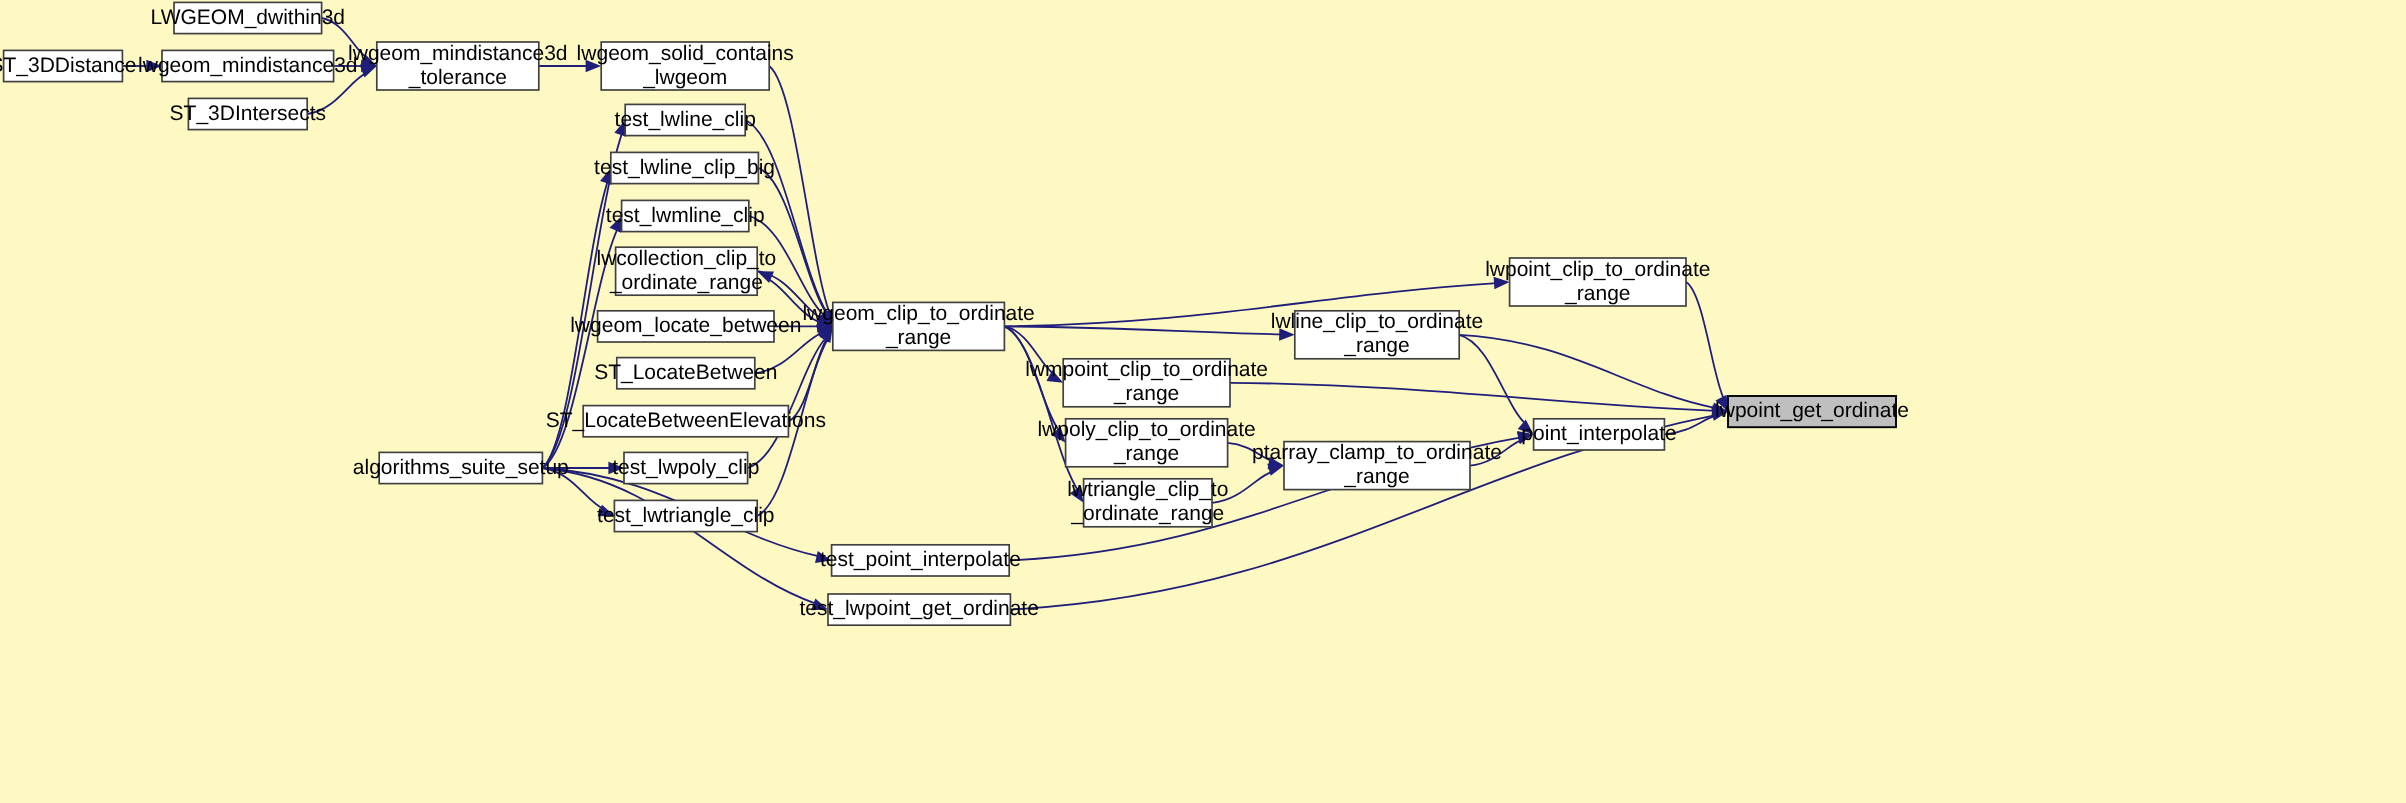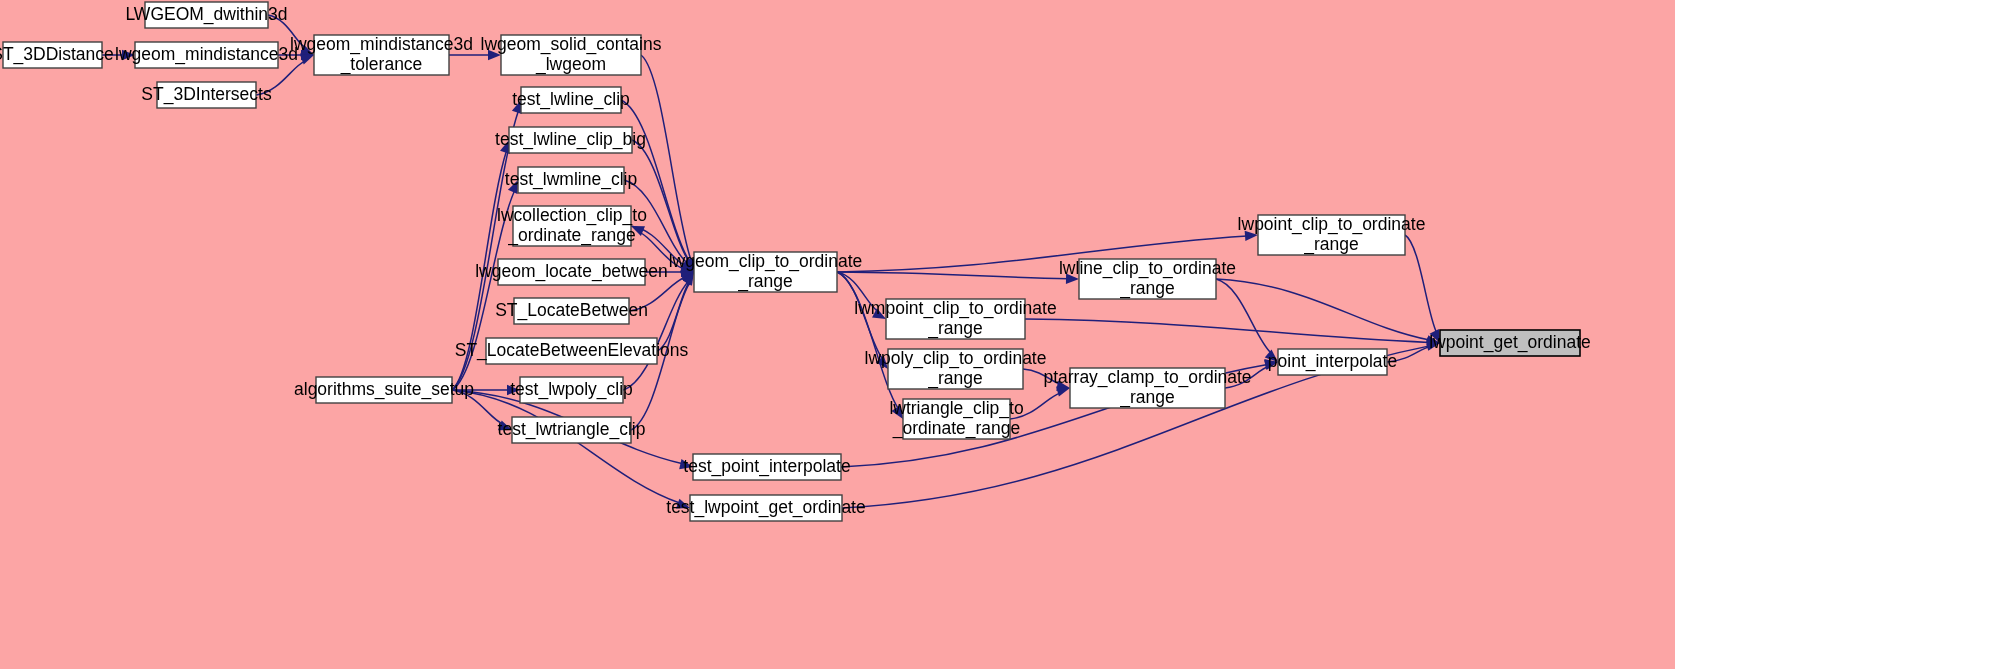--- a/index.html
+++ b/index.html
@@ -5,23 +5,23 @@
   html, body {
     margin: 0;
     padding: 0;
     background: #ffffff;
   }
   body {
     font-family: "Liberation Sans", sans-serif;
   }
   #graph-root {
     position: relative;
-    width: 1675px;
+    width: 2005px;
     height: 669px;
-    background: #fca5a5;
+    background: #fef9c3;
     overflow: hidden;
   }
   svg#callgraph {
     position: absolute;
     left: 0;
     top: 0;
     width: 2005px;
     height: 669px;
     display: block;
   }

